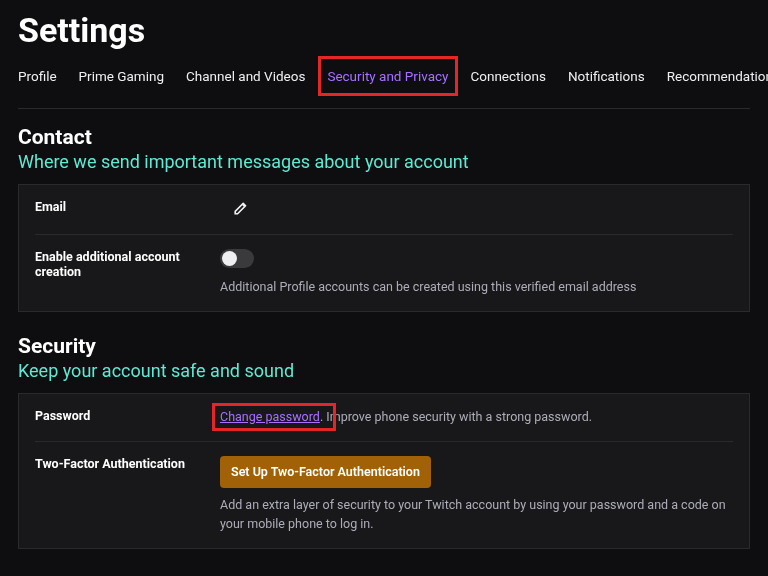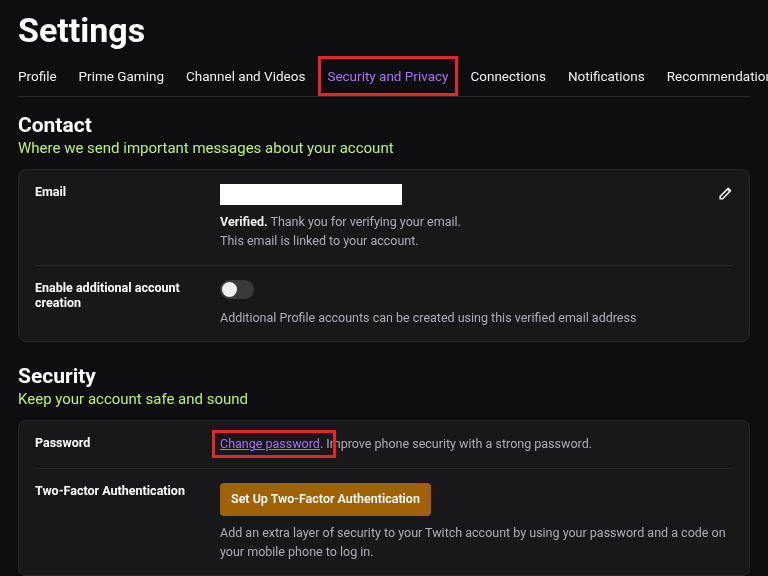--- a/index.html
+++ b/index.html
@@ -17,21 +17,21 @@
     .page-title {
       font-size: 34px;
       font-weight: 700;
       margin: 0 0 8px 0;
       color: #fff;
     }
     .tabs {
       display: flex;
       gap: 22px;
       border-bottom: 1px solid #2a2a2e;
-      padding-bottom: 0;
+      padding-bottom: 12px;
     }
     .tab {
       font-size: 13.5px;
       color: #efeff1;
       padding: 10px 0;
       cursor: pointer;
       white-space: nowrap;
     }
     .tab.active {
       color: #a970ff;
@@ -41,28 +41,28 @@
       position: relative;
     }
     .hl-red { border: 3px solid #e52626; position: absolute; pointer-events: none; }
     .section-title {
       font-size: 21px;
       font-weight: 700;
       color: #fff;
       margin: 16px 0 2px 0;
     }
     .section-desc {
-      color: #bef264;
-      font-size: 15px;
+      color: #5eead4;
+      font-size: 18px;
       margin-bottom: 12px;
     }
     .card {
       border: 1px solid #2a2a2e;
       background: #18181b;
-      border-radius: 8px;
+      border-radius: 0;
       padding: 0 16px;
     }
     .row {
       display: flex;
       padding: 14px 0;
       border-bottom: 1px solid #2a2a2e;
       position: relative;
     }
     .row:last-child { border-bottom: none; }
     .row-label {
@@ -114,27 +114,20 @@
     <div class="tab">Notifications</div>
     <div class="tab">Recommendations</div>
   </div>
 
   <div class="section-title">Contact</div>
   <div class="section-desc">Where we send important messages about your account</div>
 
   <div class="card">
     <div class="row">
       <div class="row-label">Email</div>
-      <div class="row-body">
-        <div class="email-block"></div>
-        <div>
-          <span class="strong-white">Verified.</span><span class="body-light"> Thank you for verifying your email.</span>
-        </div>
-        <div class="body-light">This email is linked to your account.</div>
-      </div>
       <div class="edit-slot">
         <span class="edit-btn">
           <svg width="16" height="16" viewBox="0 0 20 20" fill="currentColor">
               <path d="M17.7 5.3l-3-3a1 1 0 0 0-1.4 0L3 12.6V17h4.4l10.3-10.3a1 1 0 0 0 0-1.4zM6.6 15H5v-1.6l8-8L14.6 7l-8 8z"></path>
             </svg>
         </span>
       </div>
     </div>
 
     <div class="row">

